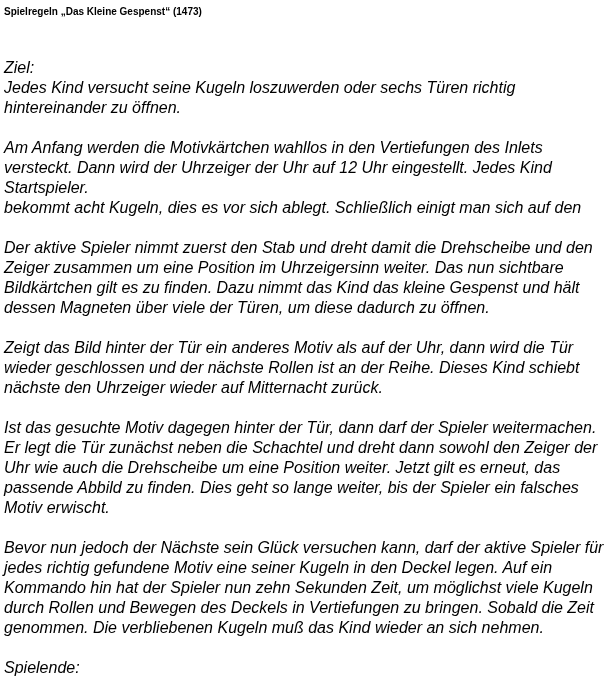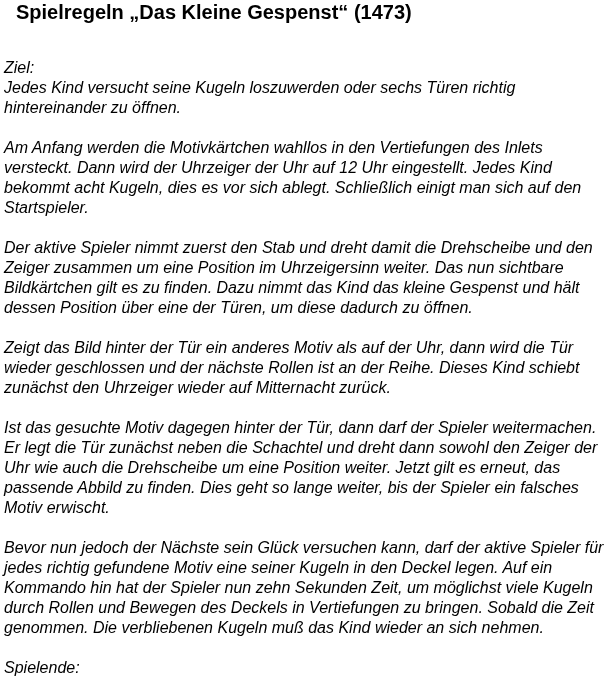--- a/index.html
+++ b/index.html
@@ -16,23 +16,23 @@
       position: relative;
     }
     .page {
       position: absolute;
       left: 4px;
       top: 0;
       width: 605px;
     }
     .title {
       font-weight: bold;
-      font-size: 20px;
+      font-size: 10px;
       line-height: 20px;
-      margin: 2px 0 0 12px;
+      margin: 2px 0 0 0;
       white-space: nowrap;
     }
     .section {
       font-size: 16px;
       line-height: 20px;
       white-space: nowrap;
     }
     .line {
       display: block;
       height: 20px;
@@ -53,39 +53,39 @@
     <span class="line">Ziel:</span>
     <span class="line">Jedes Kind versucht seine Kugeln loszuwerden oder sechs Türen richtig</span>
     <span class="line">hintereinander zu öffnen.</span>
   </div>
 
   <div class="gap"></div>
 
   <div class="section">
     <span class="line">Am Anfang werden die Motivkärtchen wahllos in den Vertiefungen des Inlets</span>
     <span class="line">versteckt. Dann wird der Uhrzeiger der Uhr auf 12 Uhr eingestellt. Jedes Kind</span>
+    <span class="line">Startspieler.</span>
     <span class="line">bekommt acht Kugeln, dies es vor sich ablegt. Schließlich einigt man sich auf den</span>
-    <span class="line">Startspieler.</span>
   </div>
 
   <div class="gap"></div>
 
   <div class="section">
     <span class="line">Der aktive Spieler nimmt zuerst den Stab und dreht damit die Drehscheibe und den</span>
     <span class="line">Zeiger zusammen um eine Position im Uhrzeigersinn weiter. Das nun sichtbare</span>
     <span class="line">Bildkärtchen gilt es zu finden. Dazu nimmt das Kind das kleine Gespenst und hält</span>
-    <span class="line">dessen Position über eine der Türen, um diese dadurch zu öffnen.</span>
+    <span class="line">dessen Magneten über viele der Türen, um diese dadurch zu öffnen.</span>
   </div>
 
   <div class="gap"></div>
 
   <div class="section">
     <span class="line">Zeigt das Bild hinter der Tür ein anderes Motiv als auf der Uhr, dann wird die Tür</span>
     <span class="line">wieder geschlossen und der nächste Rollen ist an der Reihe. Dieses Kind schiebt</span>
-    <span class="line">zunächst den Uhrzeiger wieder auf Mitternacht zurück.</span>
+    <span class="line">nächste den Uhrzeiger wieder auf Mitternacht zurück.</span>
   </div>
 
   <div class="gap"></div>
 
   <div class="section">
     <span class="line">Ist das gesuchte Motiv dagegen hinter der Tür, dann darf der Spieler weitermachen.</span>
     <span class="line">Er legt die Tür zunächst neben die Schachtel und dreht dann sowohl den Zeiger der</span>
     <span class="line">Uhr wie auch die Drehscheibe um eine Position weiter. Jetzt gilt es erneut, das</span>
     <span class="line">passende Abbild zu finden. Dies geht so lange weiter, bis der Spieler ein falsches</span>
     <span class="line">Motiv erwischt.</span>

